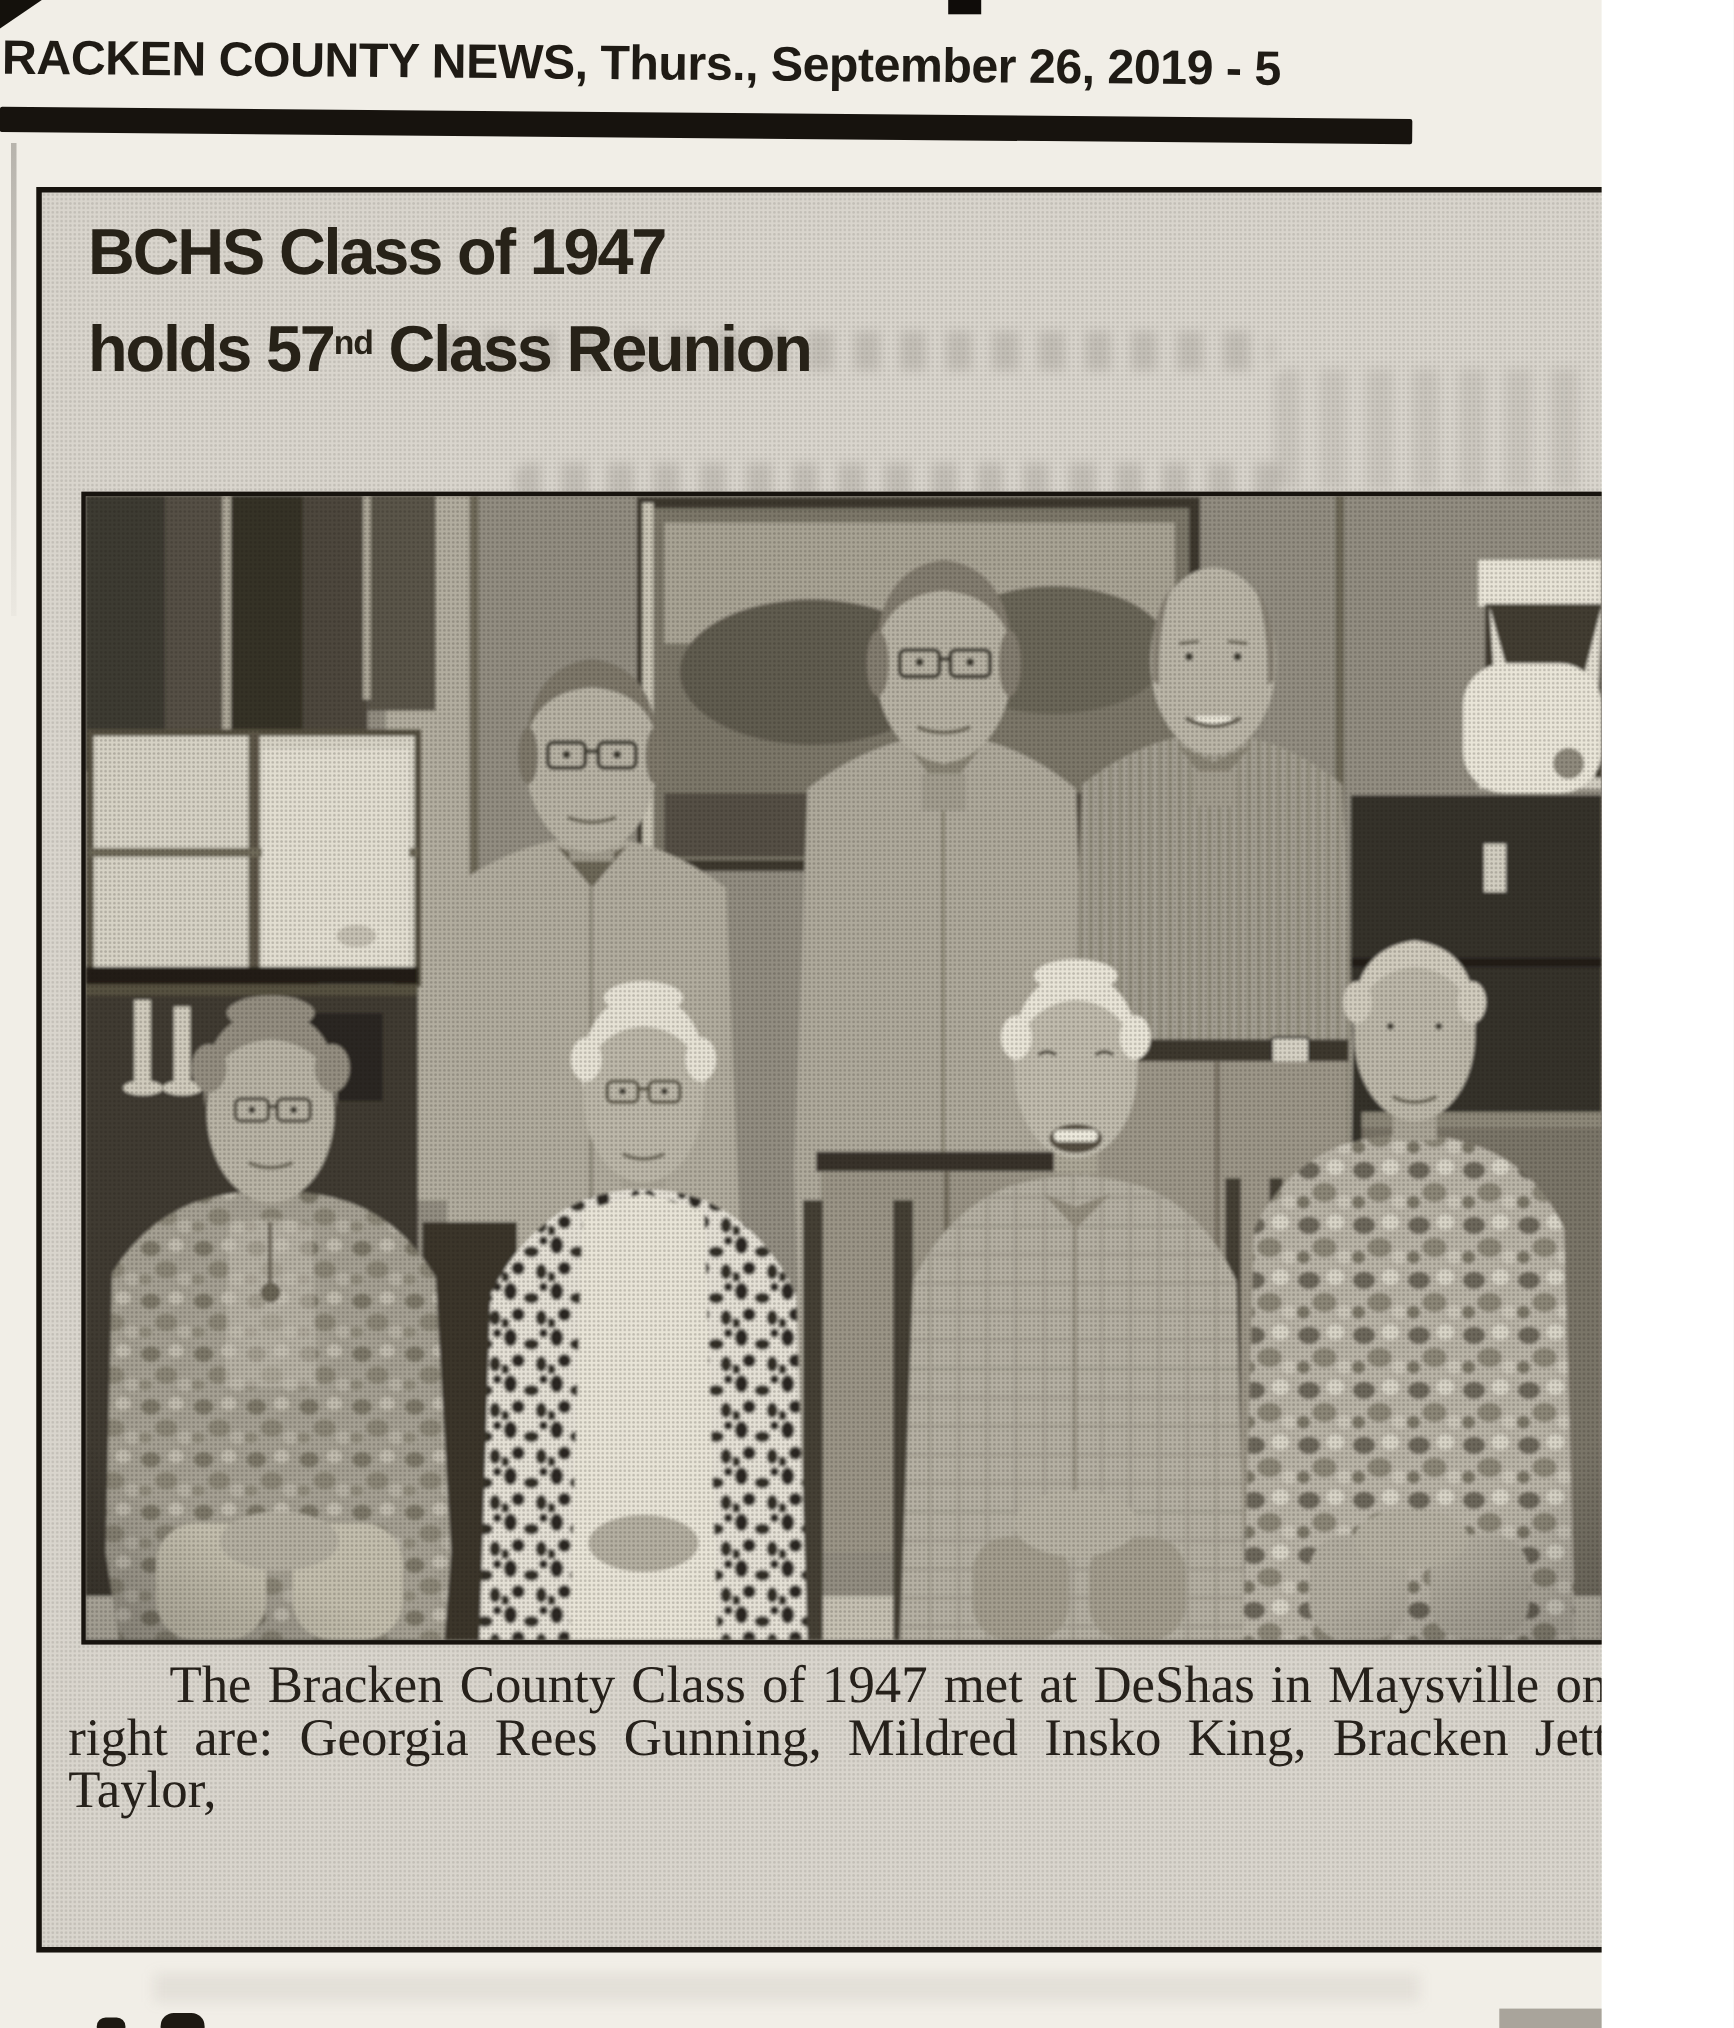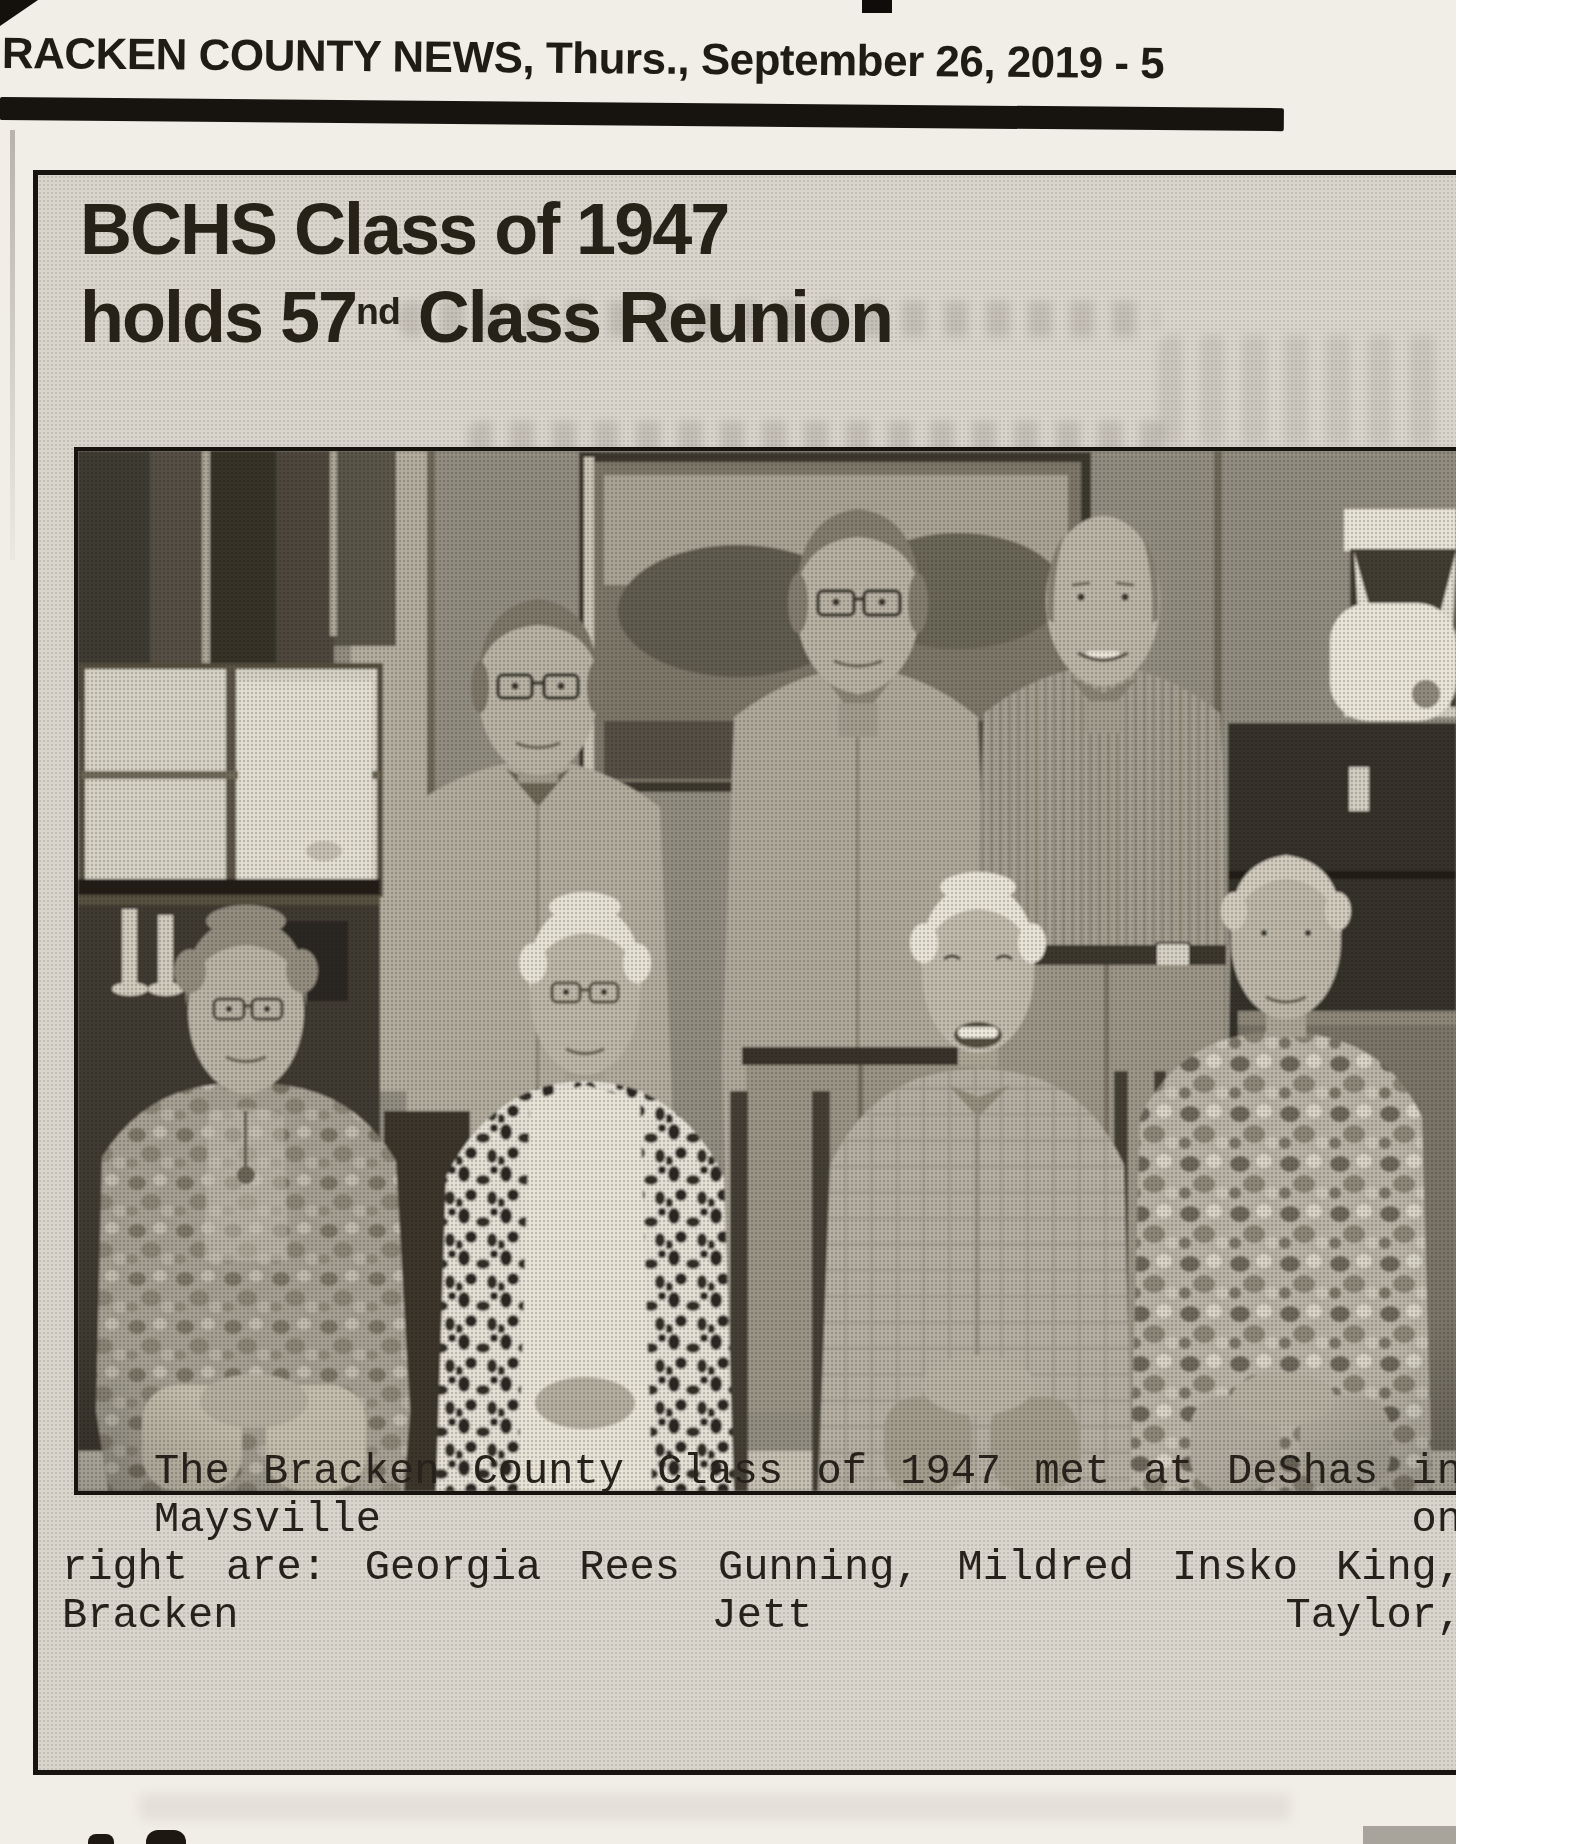--- a/index.html
+++ b/index.html
@@ -38,31 +38,31 @@
     background-image:radial-gradient(circle, rgba(45,40,33,.13) 1px, transparent 1.3px);
     background-size:4px 4px; }
 
   .ghost { position:absolute; filter:blur(5px); opacity:.45; border-radius:14px;
     background:repeating-linear-gradient(90deg, rgba(110,104,96,.45) 0 24px, rgba(110,104,96,0) 24px 42px); }
   .g1 { left:360px; top:126px; width:760px; height:36px; }
   .g2 { left:430px; top:246px; width:700px; height:34px; }
   .g3 { left:1120px; top:160px; width:290px; height:110px; opacity:.3; }
 
   .headline { position:absolute; left:42px; top:10px; margin:0; color:#272218;
-    font-weight:bold; letter-spacing:-2px; line-height:88px; font-size:72px;
+    font-weight:bold; letter-spacing:-2px; line-height:88px; font-size:59px;
     font-family:"Liberation Sans", sans-serif; }
   .headline .hl-line { display:block; white-space:nowrap; }
   .hl-sup { font-size:.52em; position:relative; top:-.48em; letter-spacing:-1px; }
 
   .photo-frame { position:absolute; left:36px; top:272px; width:1378px; height:1040px;
     border:4px solid #17130e; background:#8f8a80; }
   .photo-frame svg { display:block; }
 
-  .caption { position:absolute; left:24px; top:1273px; width:1400px;
-    font-family:Liberation Mono, monospace; font-size:42px; line-height:48px; color:#26211b; }
+  .caption { position:absolute; left:24px; top:1333px; width:1400px;
+    font-family:Liberation Serif, serif; font-size:48px; line-height:48px; color:#26211b; }
   .cap-line { margin:0; text-align:justify; text-align-last:justify; }
   .cap-line.indent { padding-left:92px; }
   .cap-line.last { text-align-last:left; }
 </style>
 </head>
 <body>
 
 <div class="page">
 
   <div class="corner-wedge"></div>

